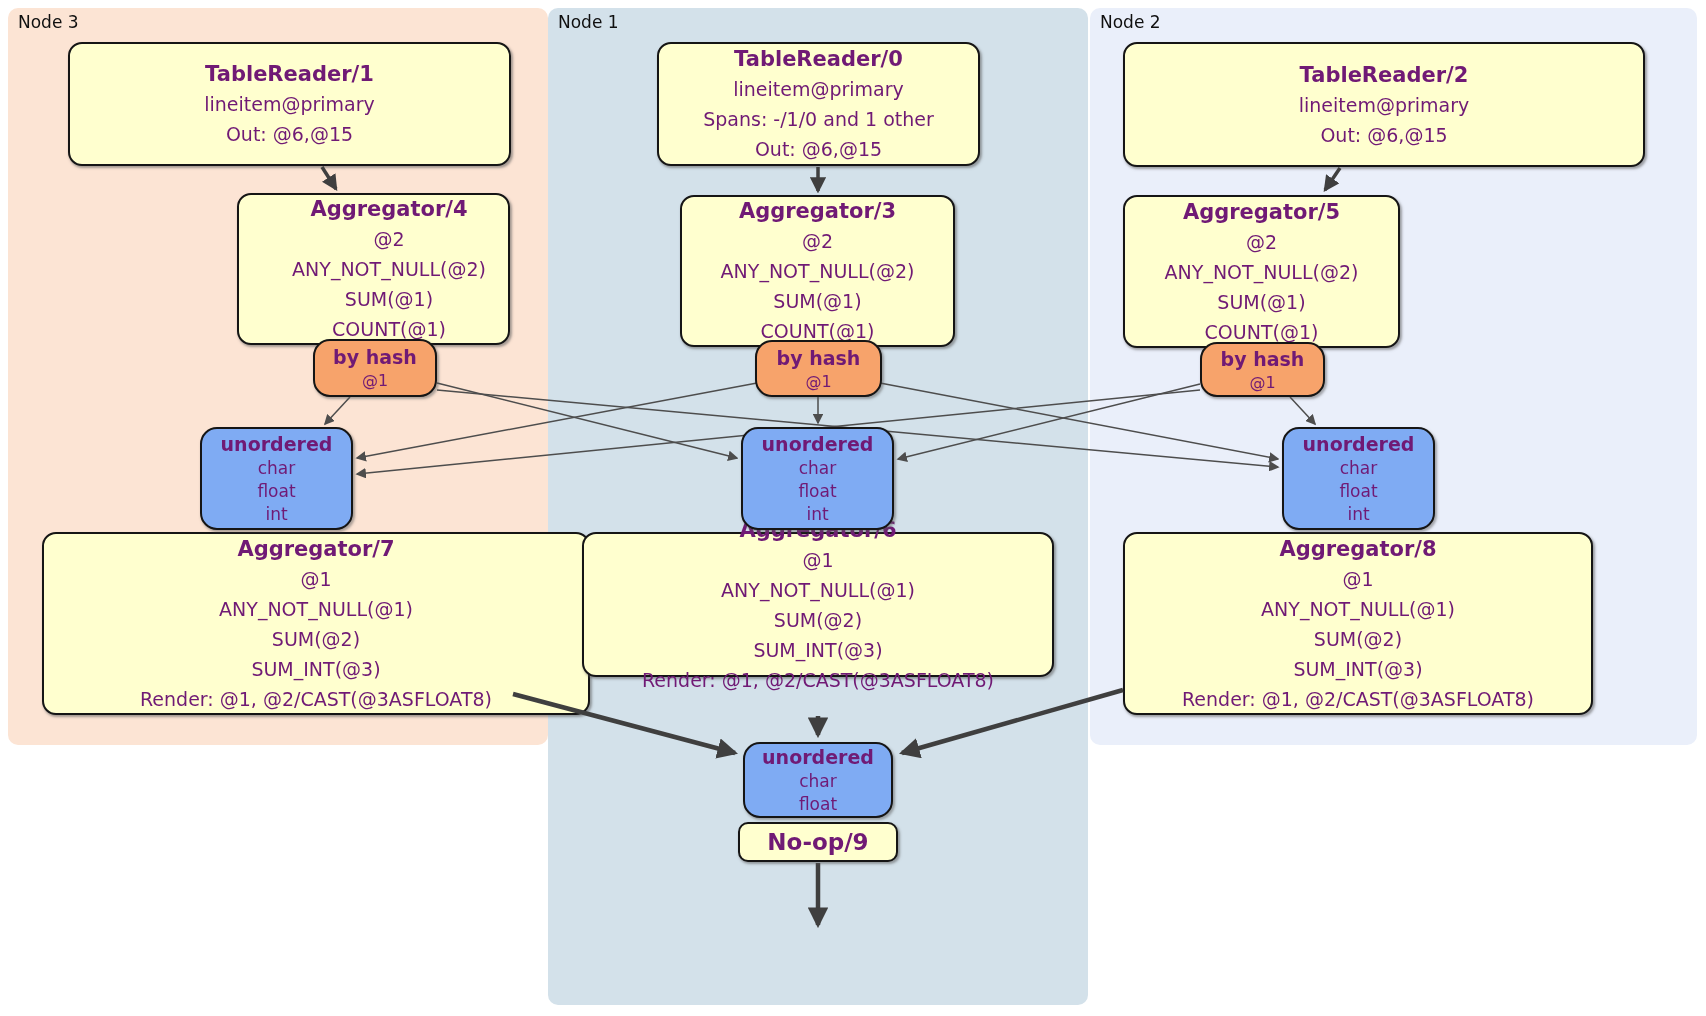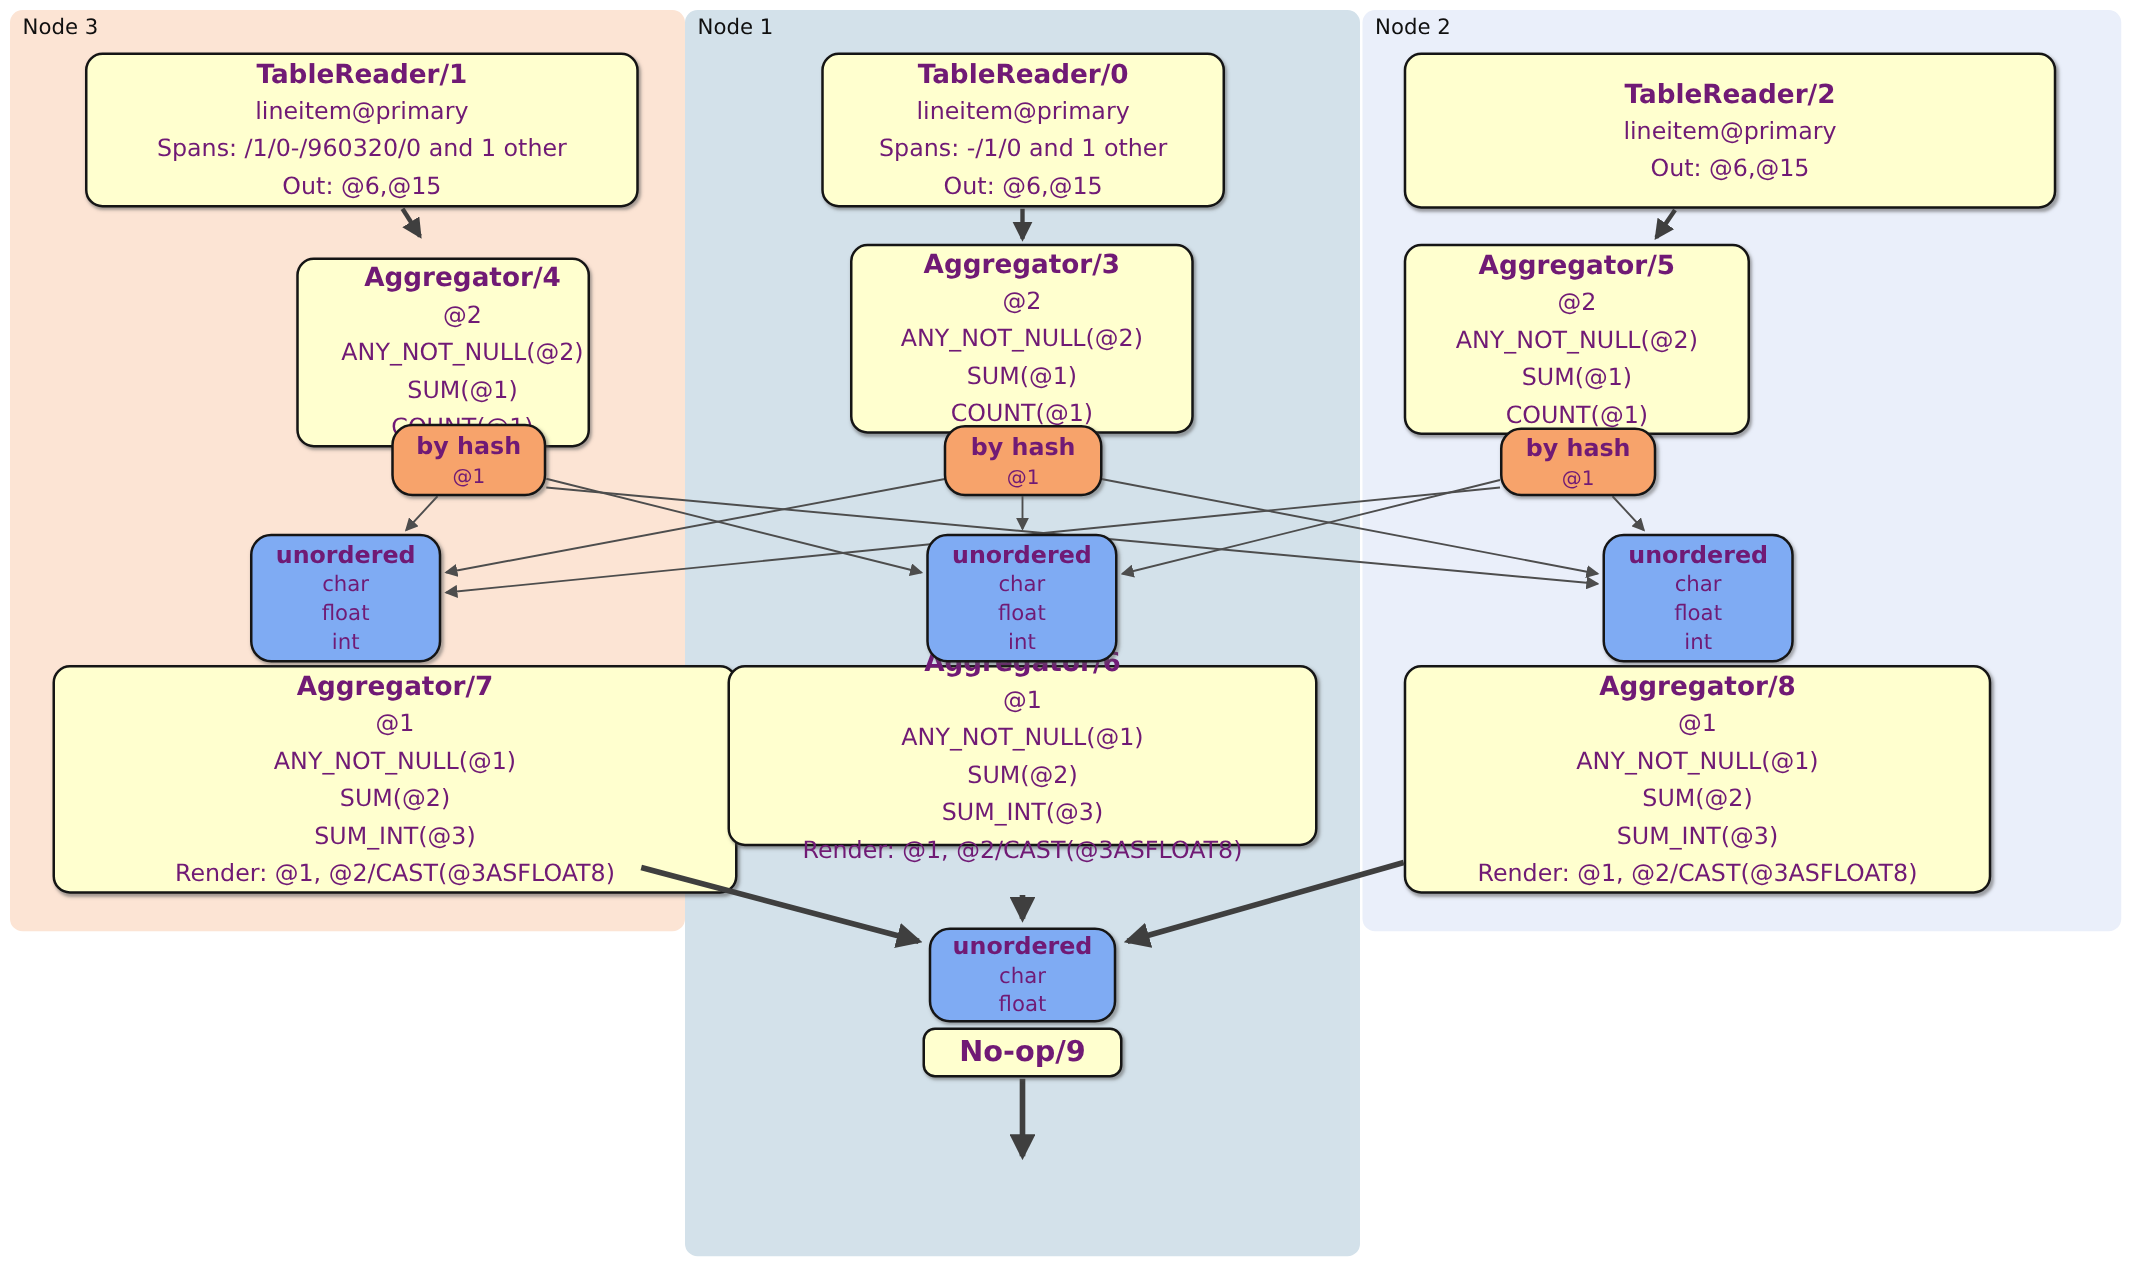--- a/index.html
+++ b/index.html
@@ -67,25 +67,24 @@
     <path d="M818,716 L818,735" stroke="#3f3f3f" stroke-width="4.5" fill="none" marker-end="url(#ah)"></path>
     <path d="M1123,690 L902,753" stroke="#3f3f3f" stroke-width="4.5" fill="none" marker-end="url(#ah)"></path>
 
     <path d="M818,863 L818,925" stroke="#3f3f3f" stroke-width="4.5" fill="none" marker-end="url(#ah)"></path>
   </svg>
 
   <div class="box ybox" style="left:68px;top:42px;width:443px;height:124px;">
     <div class="title">TableReader/1</div>
     <div>
         <div class="bline">lineitem@primary</div>
-        <div class="bline">Spans: /1/0-/960320/0 and 1 other</div>
         <div class="bline">Out: @6,@15</div>
       </div>
   </div>
-  <div class="box ybox" style="left:237px;top:206px;width:235px;height:152px;padding-left:31px;">
+  <div class="box ybox" style="left:237px;top:193px;width:273px;height:152px;padding-left:31px;">
     <div class="title">Aggregator/4</div>
     <div>
         <div class="bline">@2</div>
         <div class="bline">ANY_NOT_NULL(@2)</div>
         <div class="bline">SUM(@1)</div>
         <div class="bline">COUNT(@1)</div>
       </div>
   </div>
   <div class="box router" style="left:313px;top:339px;width:124px;height:58px;">
     <div class="title">by hash</div>

